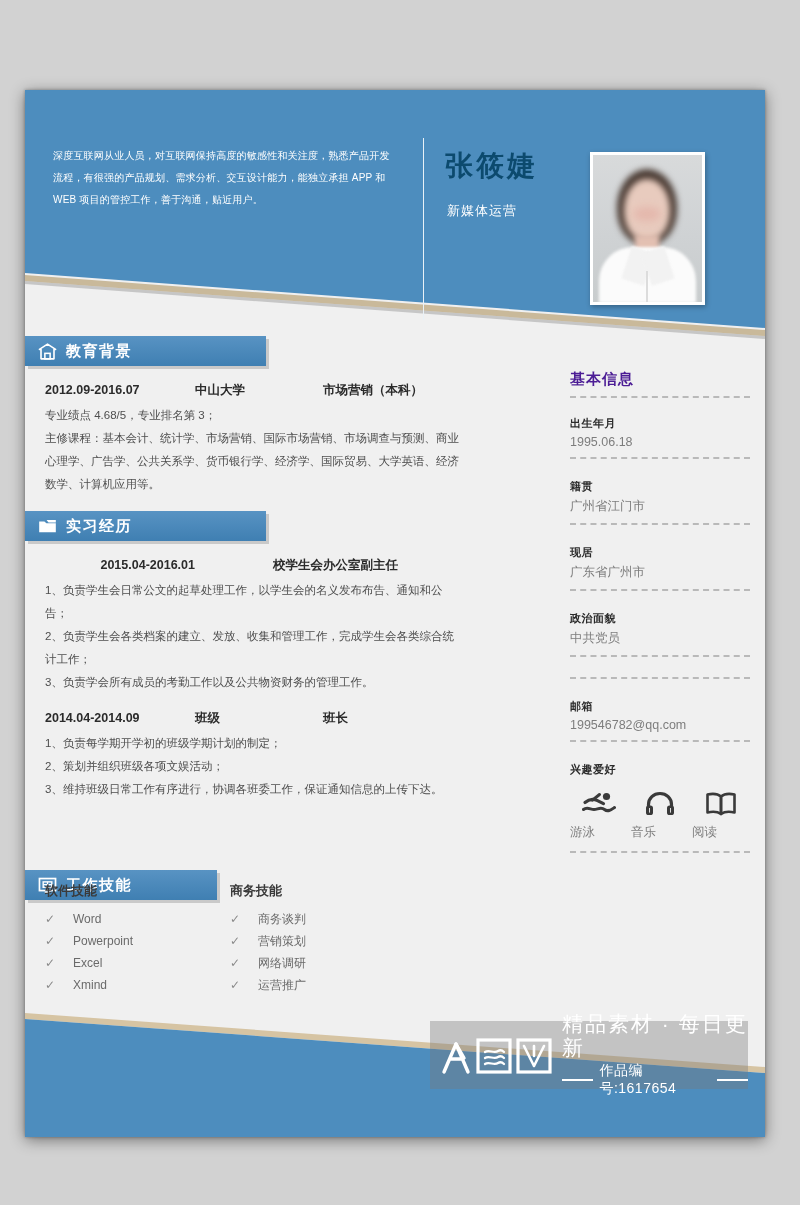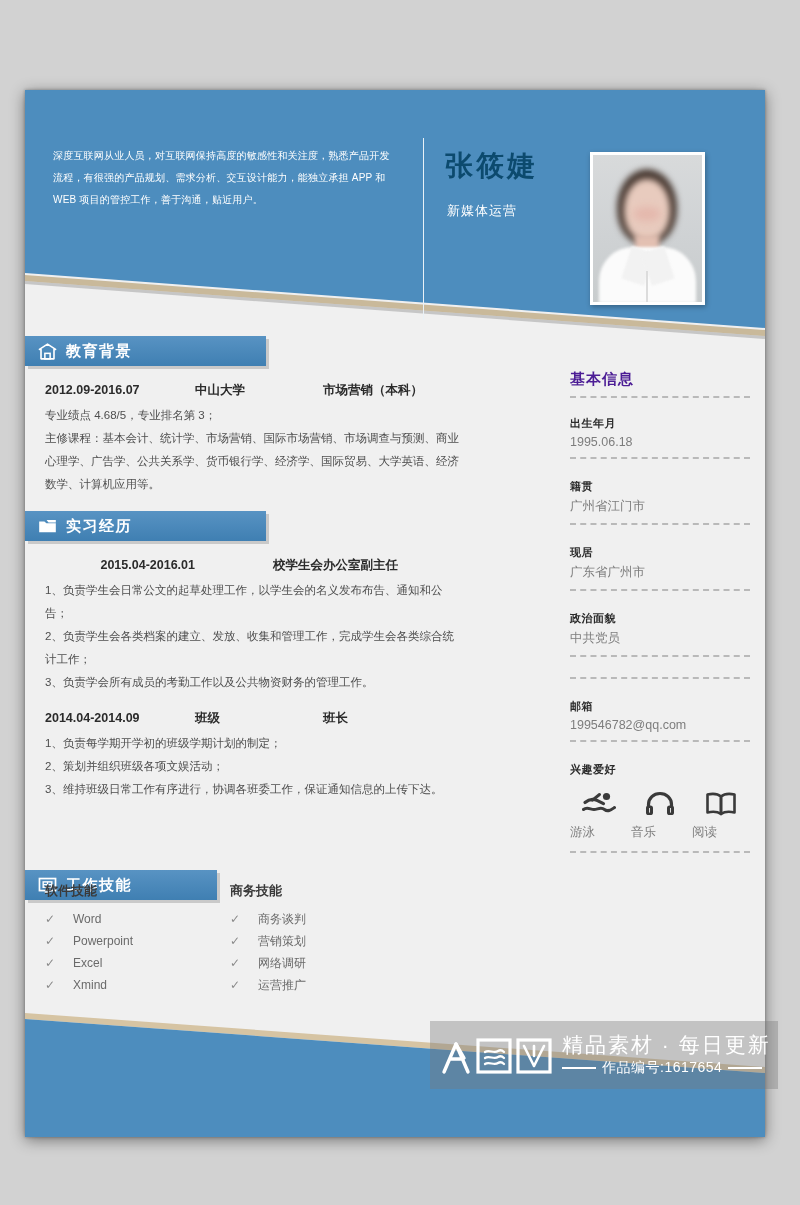--- a/index.html
+++ b/index.html
@@ -300,21 +300,21 @@
     font-size: 12.5px;
     color: #7d7d7d;
     margin-top: 3px;
   }
 
   
   #watermark {
     position: absolute;
     left: 430px;
     top: 1021px;
-    width: 348px;
+    width: 318px;
     height: 68px;
     background: rgba(120,120,120,0.38);
     display: flex;
     align-items: center;
     padding-left: 8px;
     box-sizing: border-box;
   }
   #wm-logo { display:flex; align-items:center; }
   #wm-right {
     margin-left: 6px;

